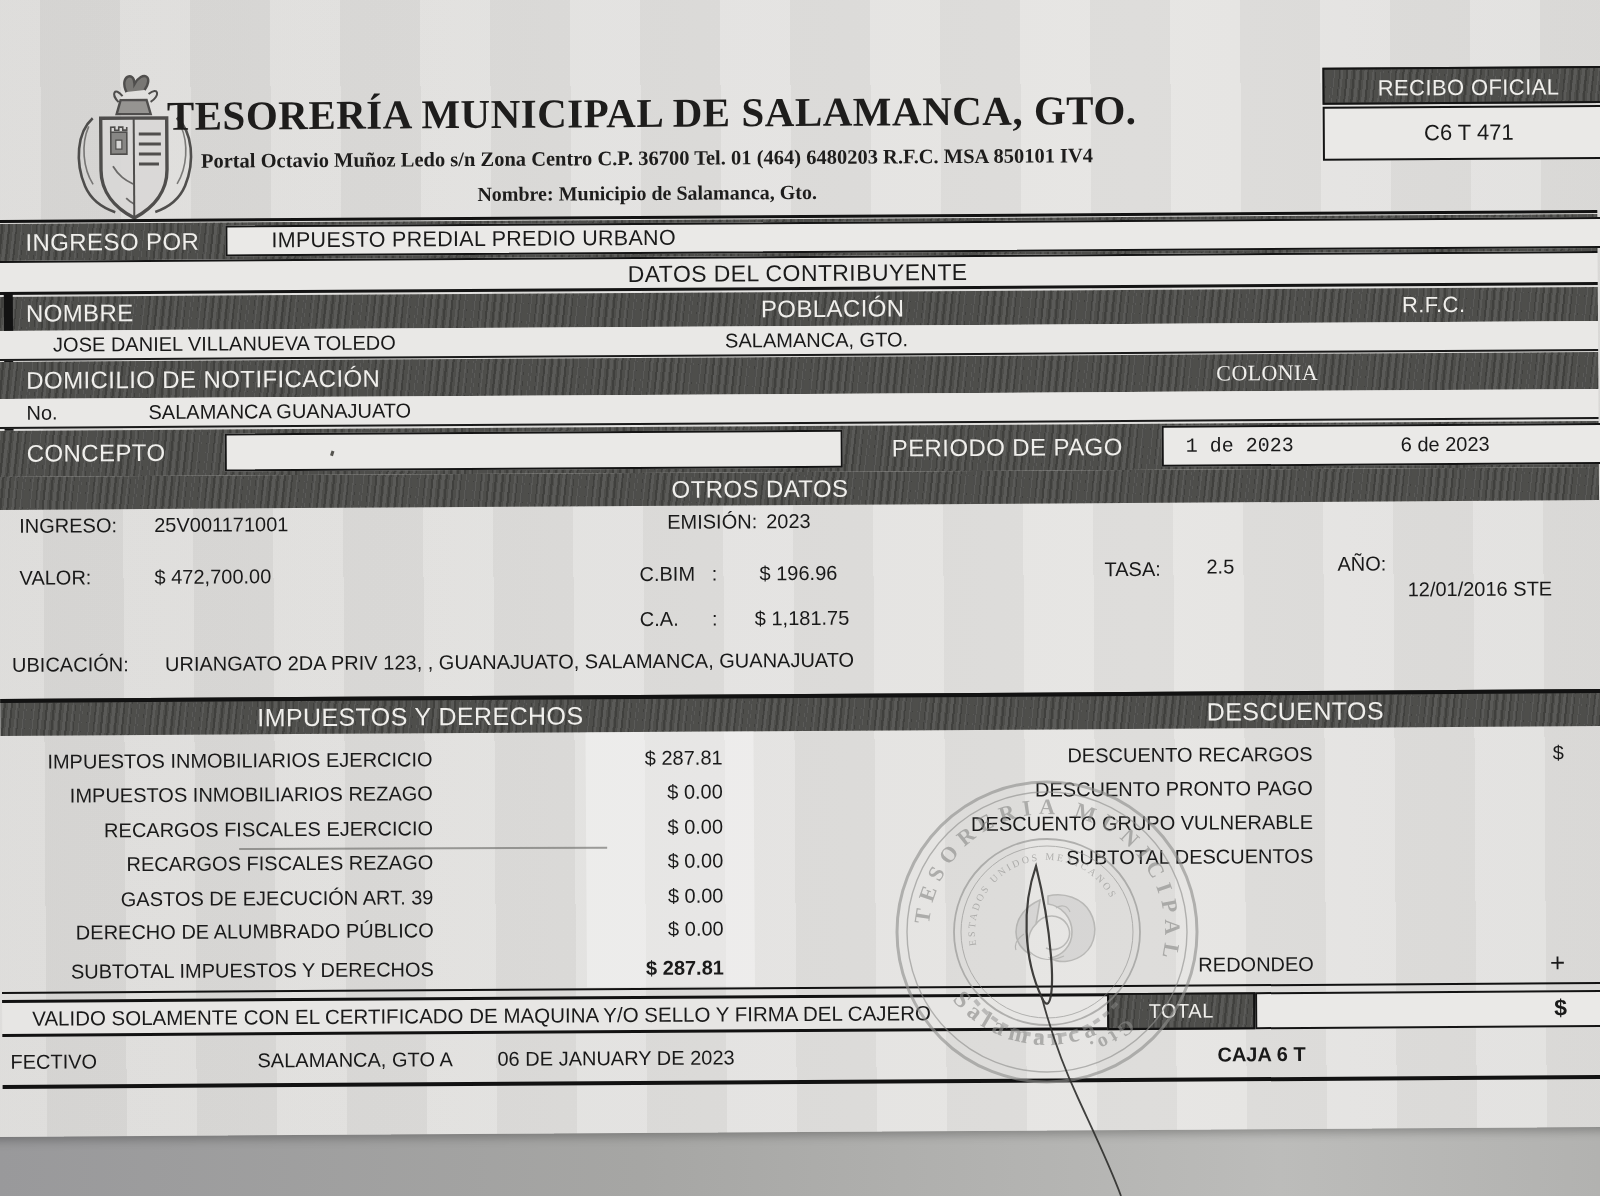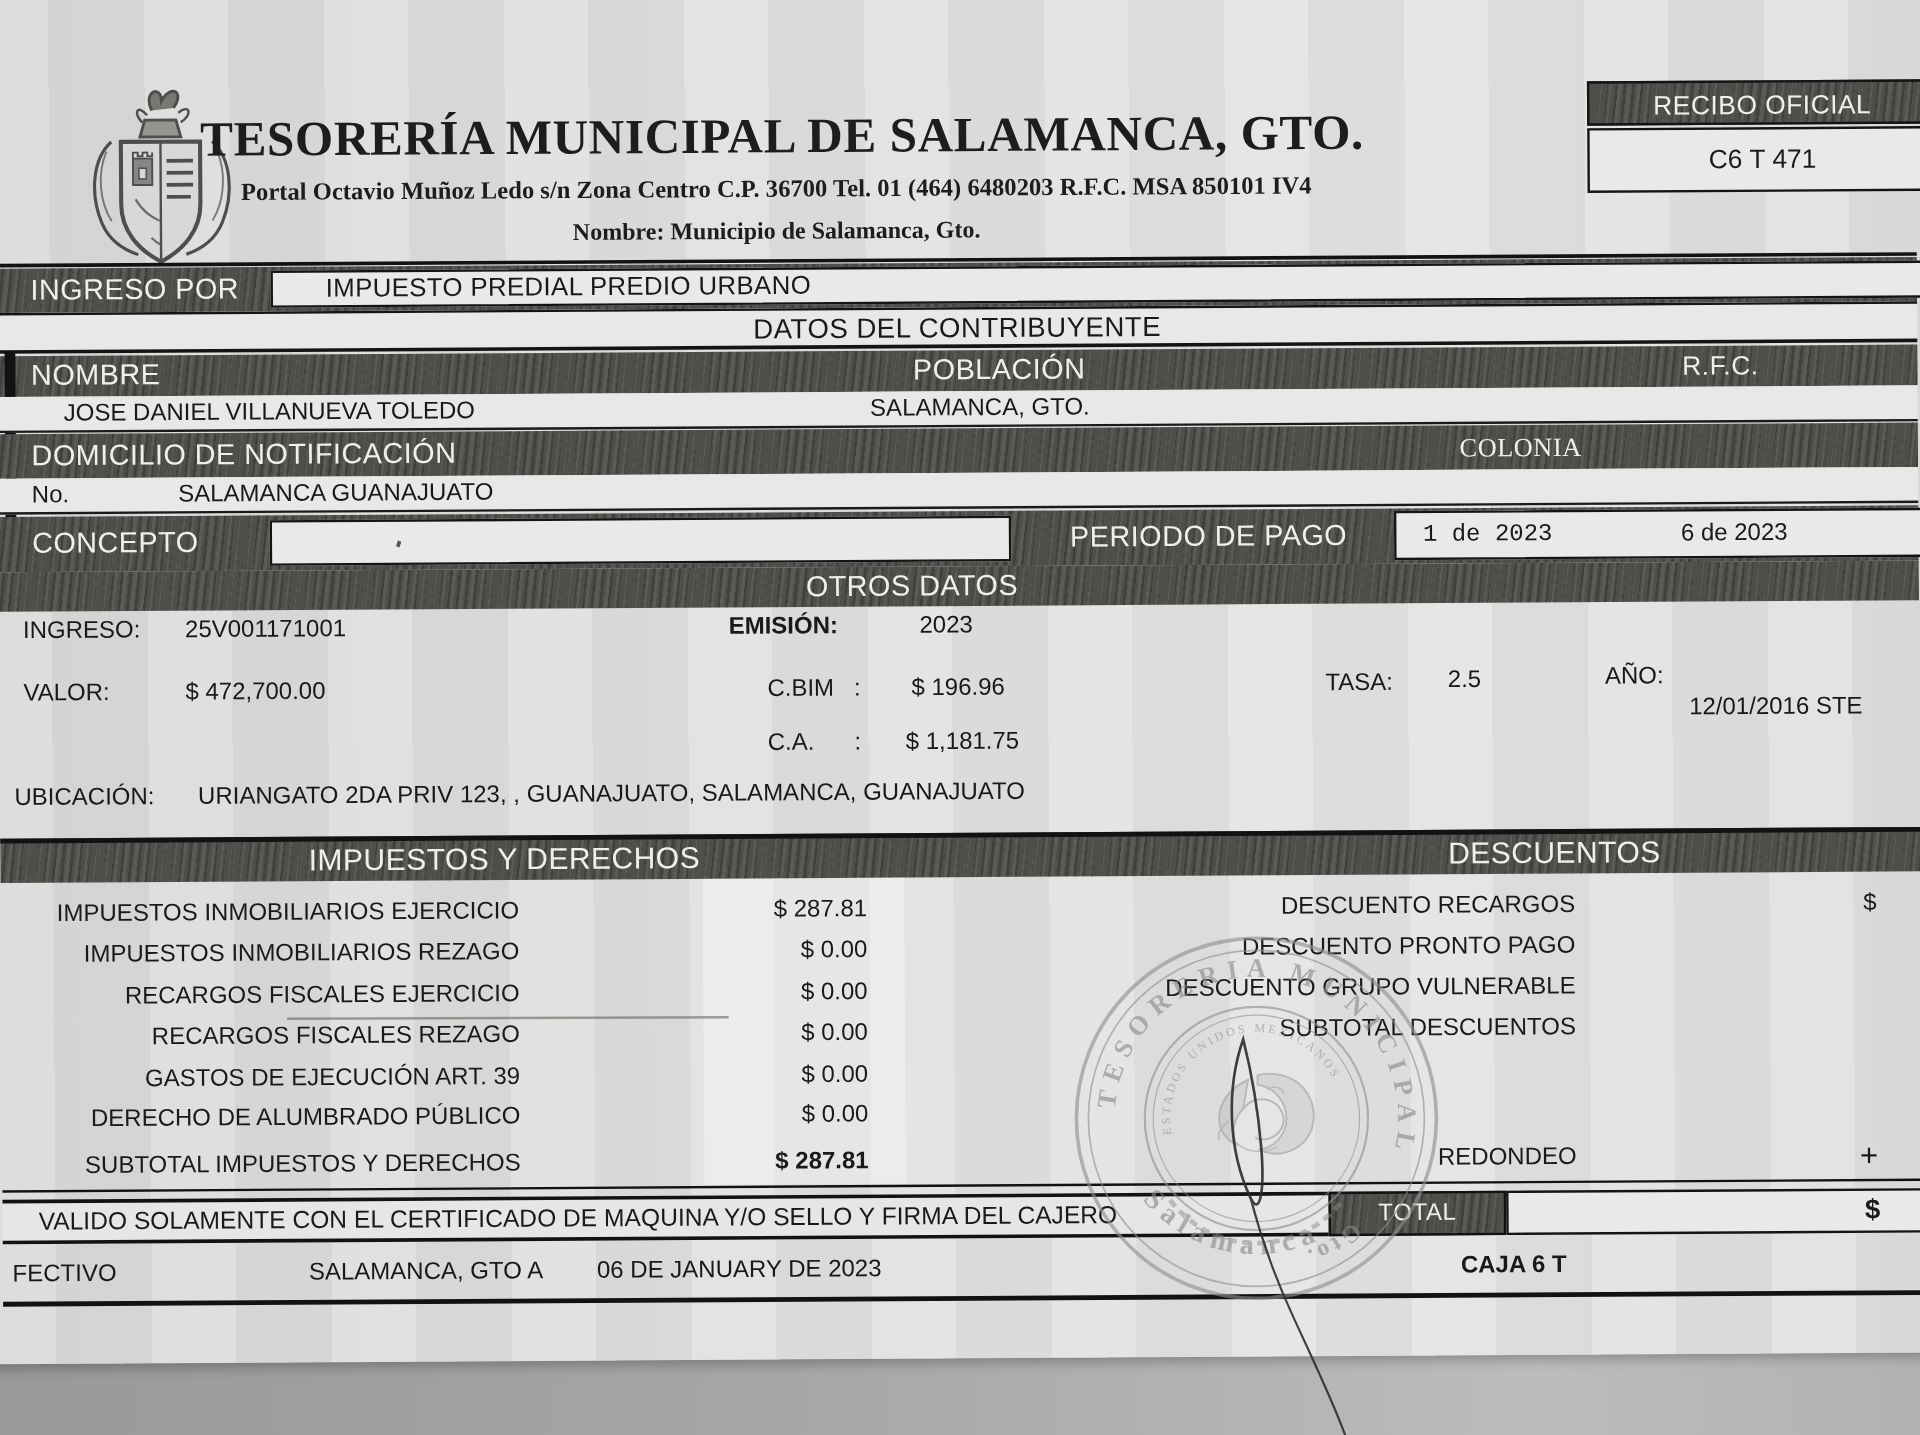--- a/index.html
+++ b/index.html
@@ -116,21 +116,21 @@
     <span class="abs txt" style="left:22px;line-height:37px;font-family:Liberation Mono, monospace;">1 de 2023</span>
     <span class="abs txt" style="left:237px;line-height:37px;">6 de 2023</span>
   </div>
 
   <div class="abs bar" style="left:0;top:472px;width:1600px;height:33px;">
     <span class="abs lbl center" style="left:0;width:1522px;line-height:33px;">OTROS DATOS</span>
   </div>
 
   <span class="abs txt" style="left:20px;top:510px;">INGRESO:</span>
   <span class="abs txt" style="left:155px;top:510px;">25V001171001</span>
-  <span class="abs txt" style="left:608px;top:510px;font-weight:bold;">EMISIÓN:</span>
+  <span class="abs txt" style="left:668px;top:510px;">EMISIÓN:</span>
   <span class="abs txt" style="left:767px;top:510px;">2023</span>
 
   <span class="abs txt" style="left:20px;top:562px;">VALOR:</span>
   <span class="abs txt" style="left:155px;top:562px;">$ 472,700.00</span>
   <span class="abs txt" style="left:640px;top:562px;">C.BIM   :</span>
   <span class="abs txt" style="left:760px;top:562px;text-align:right;">$ 196.96</span>
   <span class="abs txt" style="left:1105px;top:560px;">TASA:</span>
   <span class="abs txt" style="left:1207px;top:558px;">2.5</span>
   <span class="abs txt" style="left:1338px;top:556px;">AÑO:</span>
   <span class="abs txt" style="left:1408px;top:582px;">12/01/2016 STE</span>

